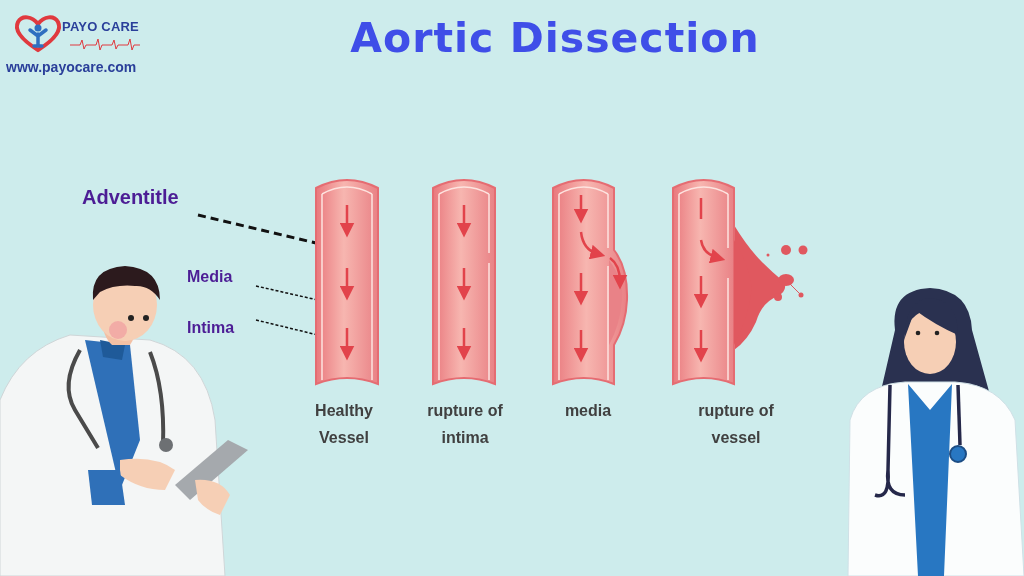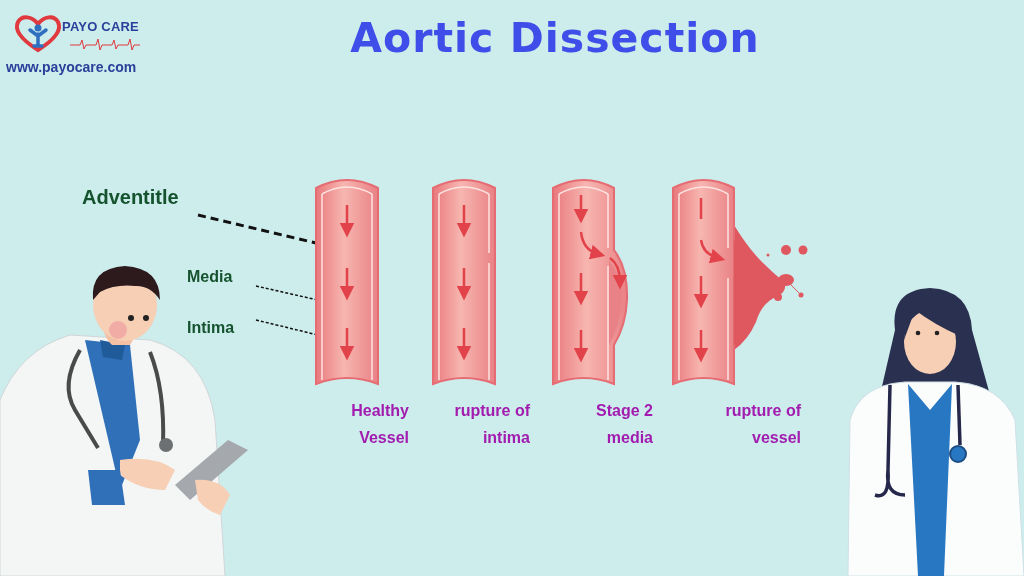--- a/index.html
+++ b/index.html
@@ -1,25 +1,25 @@
 <!DOCTYPE html>
 <html><head>
 <meta charset="utf-8">
 <style>
   html,body{margin:0;padding:0;}
   body{width:1024px;height:576px;background:#cdecec;position:relative;overflow:hidden;font-family:"Liberation Sans",sans-serif;}
   .abs{position:absolute;}
   #logo-name{left:62px;top:19px;font-size:13px;font-weight:bold;color:#2a3f9a;letter-spacing:0.2px;}
   #logo-url{left:6px;top:59px;font-size:14px;font-weight:bold;color:#2a3f9a;}
   #title{left:0;width:1110px;top:14px;text-align:center;font-family:"DejaVu Sans",sans-serif;font-weight:bold;font-size:41px;color:#3f4ee8;letter-spacing:1px;}
-  .lbl{font-weight:bold;color:#14532d;}
+  .lbl{font-weight:bold;color:#4c1d95;}
   #adv{left:82px;top:186px;font-size:20px;}
   #media{left:187px;top:268px;font-size:16px;}
   #intima{left:187px;top:319px;font-size:16px;}
-  .cap{top:397px;width:130px;text-align:right;font-size:16px;font-weight:bold;line-height:27px;color:#a21caf;}
+  .cap{top:397px;width:130px;text-align:center;font-size:16px;font-weight:bold;line-height:27px;color:#404040;}
   .cap div{white-space:nowrap;}
   svg{position:absolute;left:0;top:0;}
 </style>
 </head>
 <body>
 
 <svg width="1024" height="576" viewBox="0 0 1024 576">
   <defs>
     <linearGradient id="vg" x1="0" x2="1" y1="0" y2="0">
       <stop offset="0" stop-color="#e9787d"></stop>
@@ -136,19 +136,18 @@
 <div class="abs cap" style="left:279px;">
   <div>Healthy</div>
   <div>Vessel</div>
   <div></div>
 </div>
 <div class="abs cap" style="left:400px;">
   <div>rupture of</div>
   <div>intima</div>
 </div>
 <div class="abs cap" style="left:523px;">
-  <div>Stage 2</div>
   <div>media</div>
 </div>
 <div class="abs cap" style="left:671px;">
   <div>rupture of</div>
   <div>vessel</div>
 </div>
 
 </body></html>

